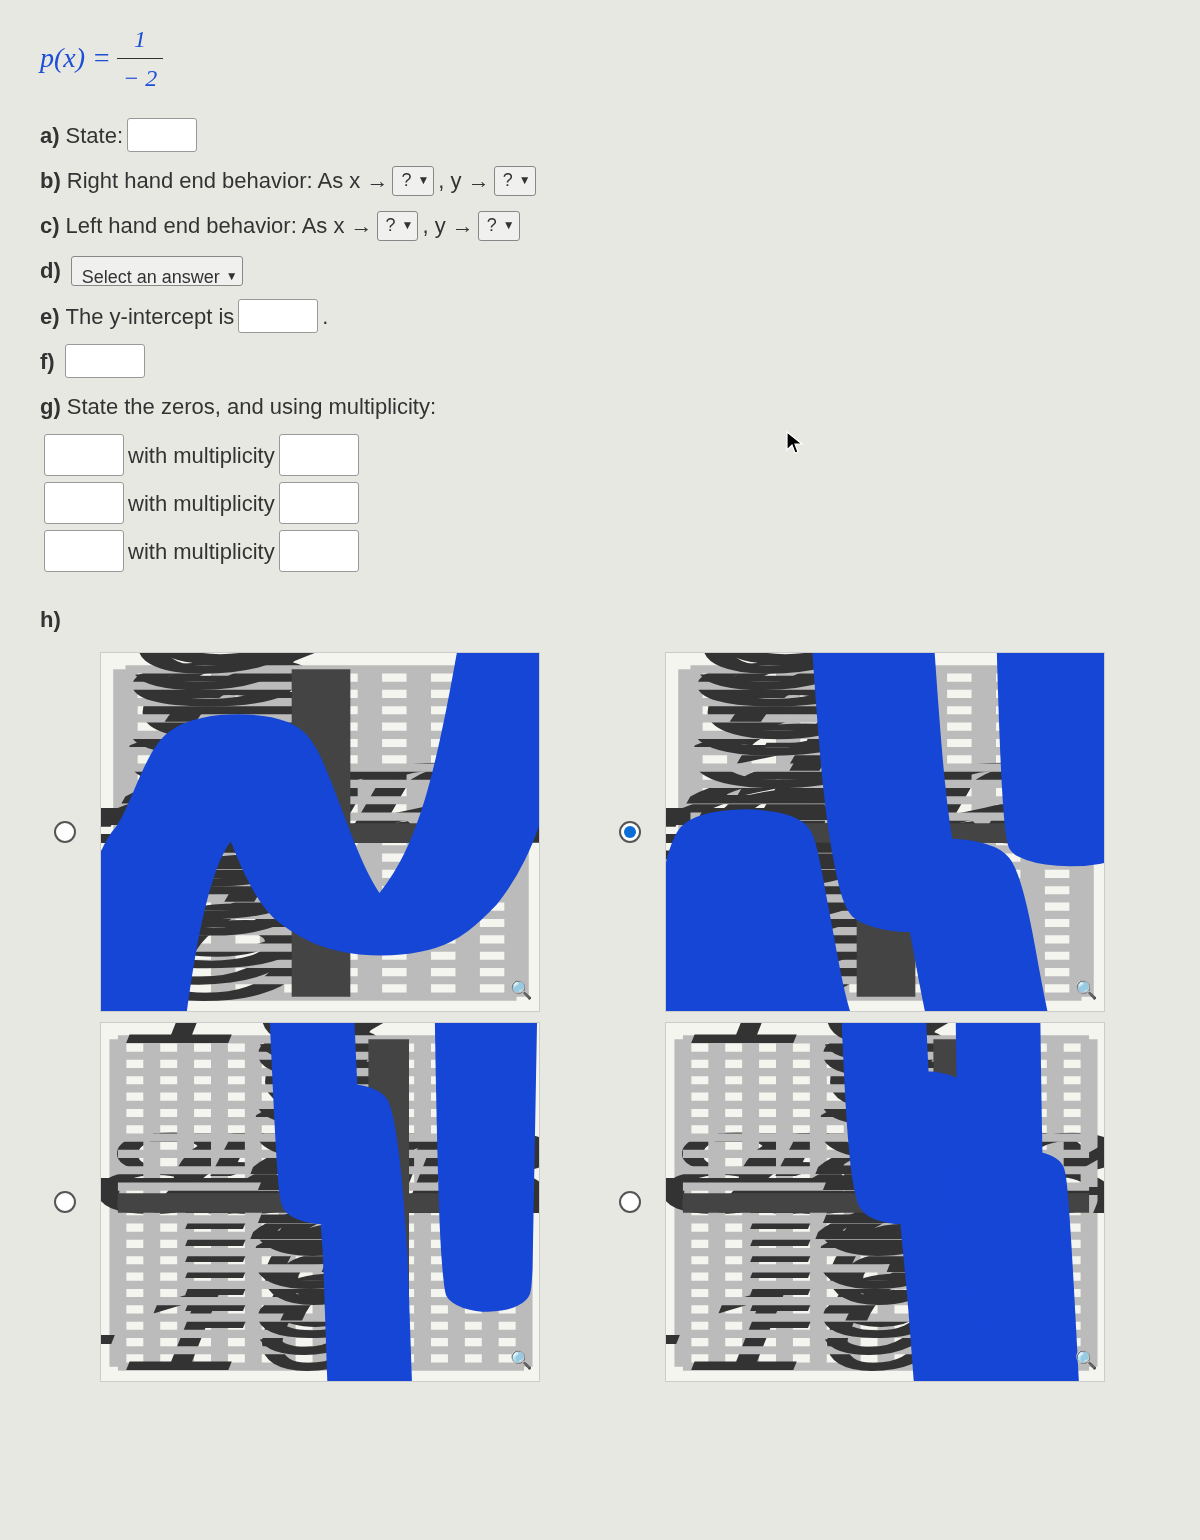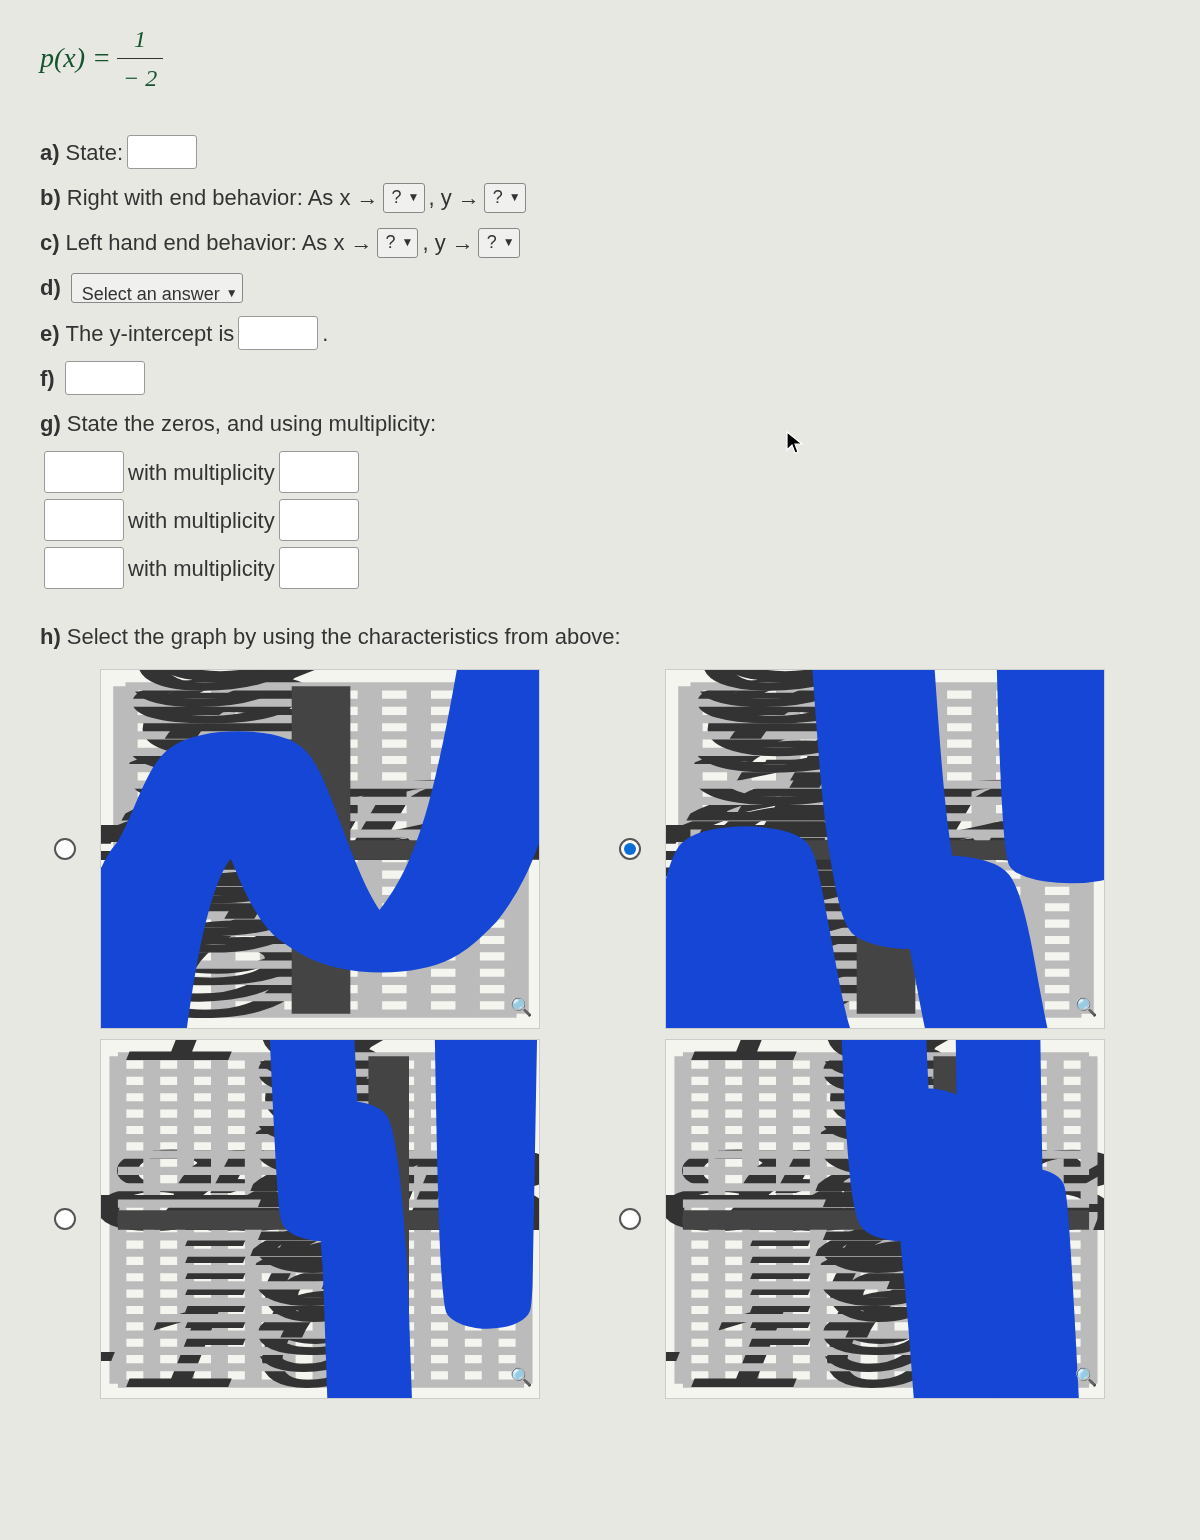--- a/index.html
+++ b/index.html
@@ -13,22 +13,22 @@
       font-size: 22px;
       line-height: 1.6;
       position: relative;
     }
     .formula {
       font-family: Georgia, 'Times New Roman', serif;
       font-style: italic;
       font-size: 28px;
       display: flex;
       align-items: center;
-      margin-bottom: 37px;
-      color: #14532d;
+      margin-bottom: 20px;
+      color: #1d4ed8;
     }
     .frac {
       display: inline-flex;
       flex-direction: column;
       text-align: center;
       vertical-align: middle;
       margin: 0 6px;
       font-size: 24px;
     }
     .frac .num { border-bottom: 1.5px solid #333; padding: 0 6px; }
@@ -126,21 +126,21 @@
 </div>
 
 <div class="qline">
   <span class="lbl">a)</span>
   <span>State:</span>
   <span class="txtbox"></span>
 </div>
 
 <div class="qline">
   <span class="lbl">b)</span>
-  <span>Right with end behavior: As x →</span>
+  <span>Right hand end behavior: As x →</span>
   <span class="selbox">
     <span>?</span>
     <span class="chev">▼</span>
   </span>
   <span>, y →</span>
   <span class="selbox">
     <span>?</span>
     <span class="chev">▼</span>
   </span>
 </div>
@@ -196,21 +196,20 @@
   <span class="txtbox"></span>
 </div>
 <div class="mult-row" style="margin-bottom:30px">
   <span class="txtbox"></span>
   <span>with multiplicity</span>
   <span class="txtbox"></span>
 </div>
 
 <div class="qline">
   <span class="lbl">h)</span>
-  <span>Select the graph by using the characteristics from above:</span>
 </div>
 
 <div class="graph-grid">
   <div class="radio"></div>
   <div class="graph">
     <svg viewBox="-4.5 -11 9 22" width="440" height="360" preserveAspectRatio="none">
       <g transform="scale(1,-1)">
         <g id="grid1">
             <line class="grid-line" x1="-4" y1="-10" x2="-4" y2="10"></line>
             <text class="tick-lbl" x="-4" y="0.6" transform="scale(1,-1)" text-anchor="middle" font-size="0.6">-4</text>

